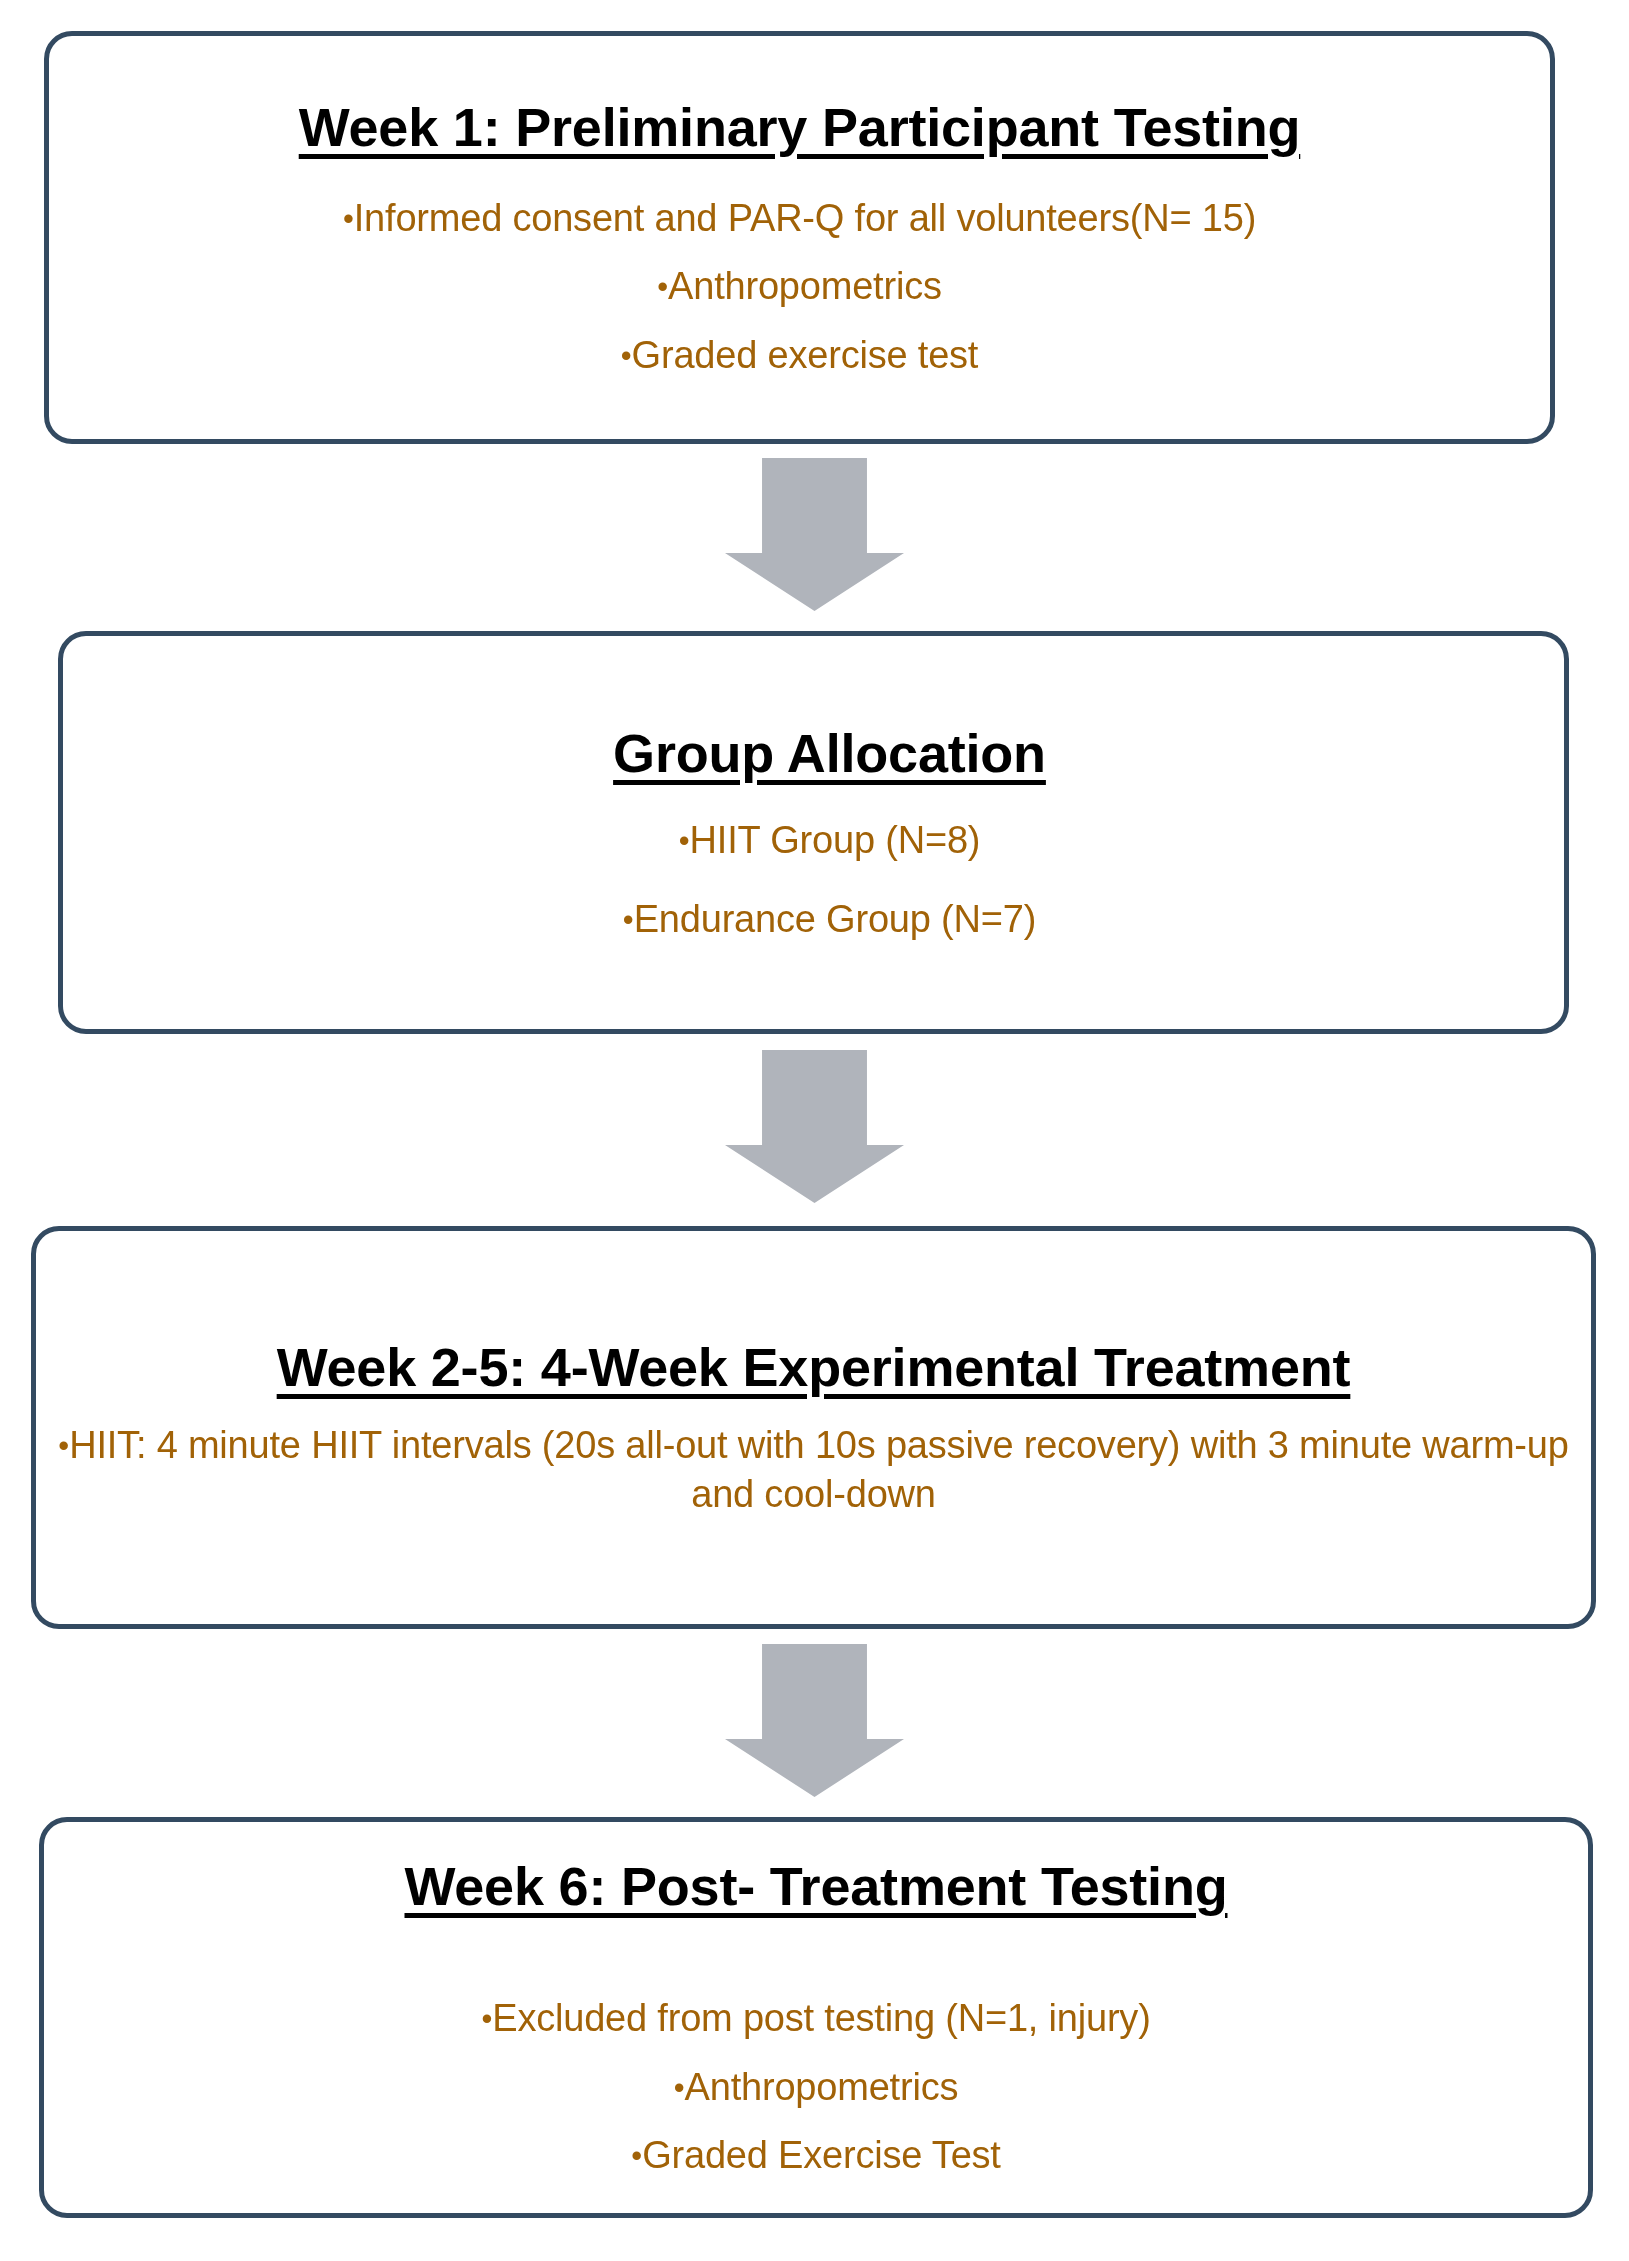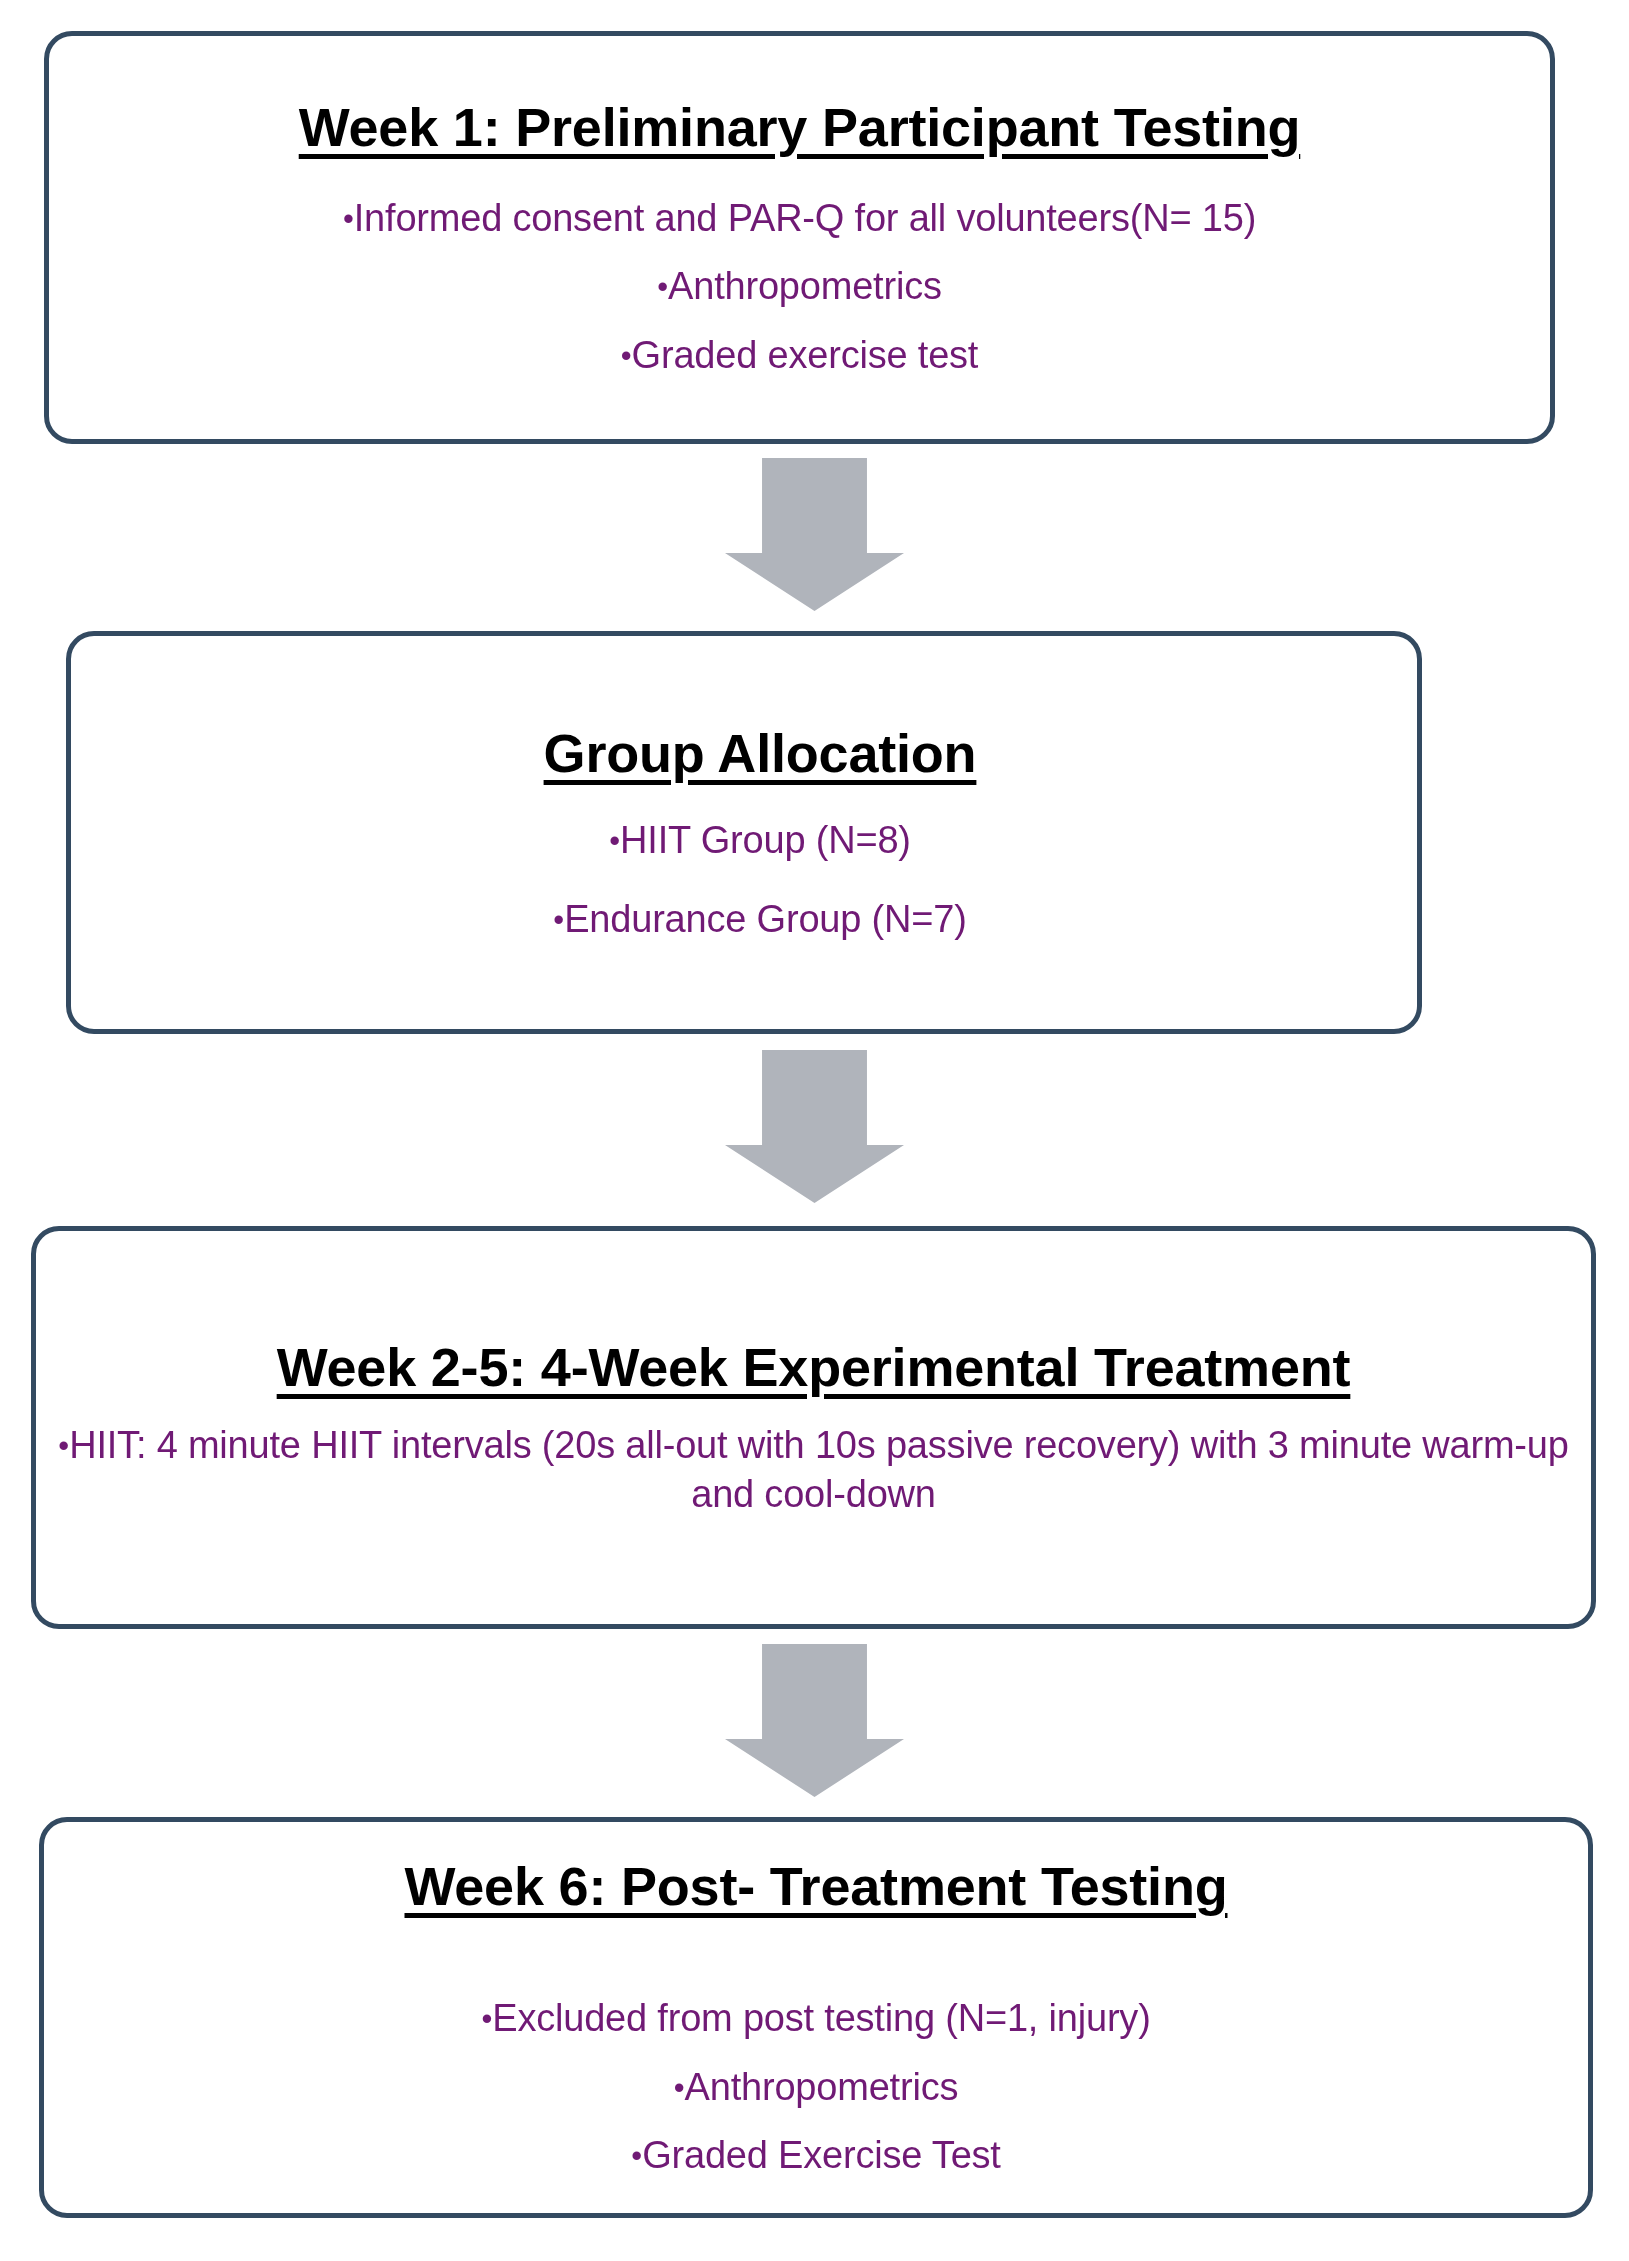--- a/index.html
+++ b/index.html
@@ -49,36 +49,36 @@
 
   .node-bullets {
     margin: 0;
     padding: 0;
     list-style: none;
     width: 100%;
   }
 
   .node-bullets li {
     font-size: 38px;
-    color: #701a75;
+    color: #a16207;
     line-height: 1.28;
     letter-spacing: -0.2px;
     margin: 0;
     padding: 0;
   }
 
   .node-bullets li .bullet-glyph {
     font-size: 31px;
     vertical-align: 0.06em;
     letter-spacing: 0;
   }
 
   
   #box-1 { left: 44px;  top: 31px;   width: 1511px; height: 413px; }
-  #box-2 { left: 66px;  top: 631px;  width: 1356px; height: 403px; padding-left: 32px; }
+  #box-2 { left: 58px;  top: 631px;  width: 1511px; height: 403px; padding-left: 32px; }
   #box-3 { left: 31px;  top: 1226px; width: 1565px; height: 403px; align-items: center; }
   #box-4 { left: 39px;  top: 1817px; width: 1554px; height: 401px; gap: 27px; }
 
   #box-1 .node-title { margin-bottom: 36px; }
   #box-1 .node-bullets li { margin-bottom: 20px; }
   #box-1 .node-bullets li:last-child { margin-bottom: 0; }
 
   #box-2 .node-title { margin-bottom: 32px; }
   #box-2 .node-bullets li { margin-bottom: 30px; }
   #box-2 .node-bullets li:last-child { margin-bottom: 0; }

